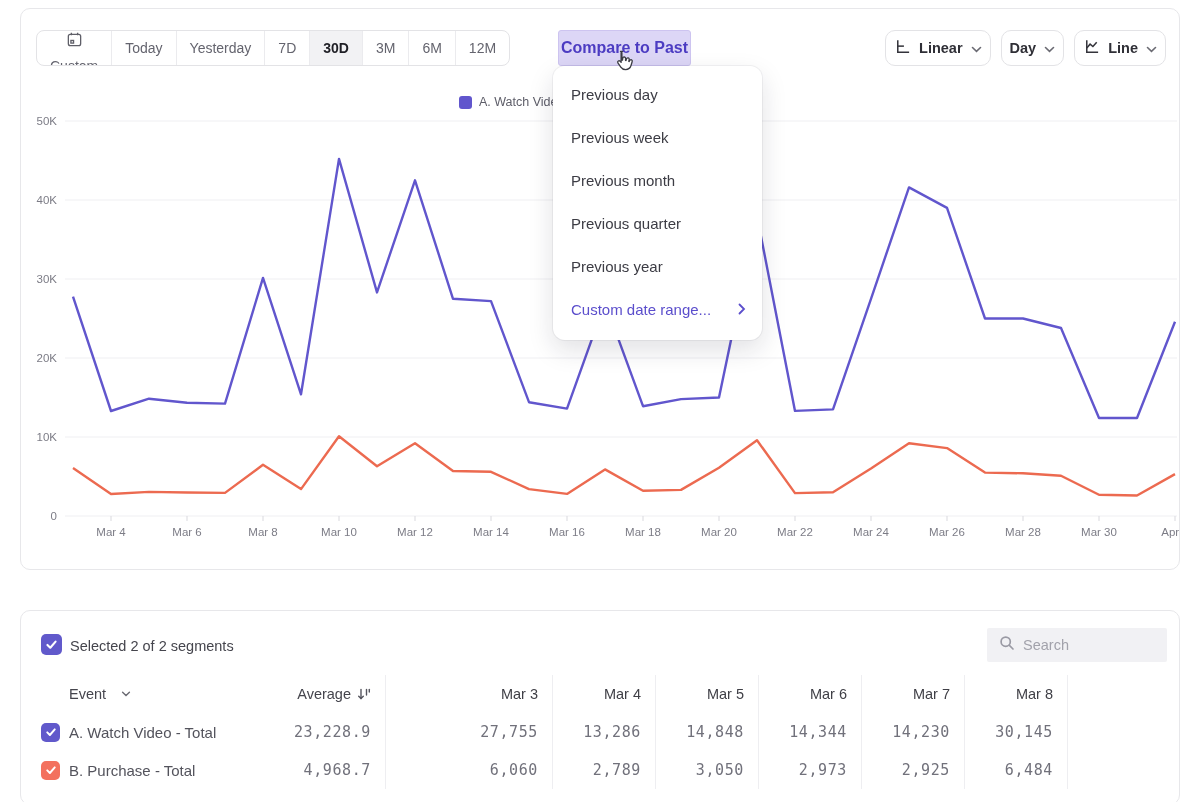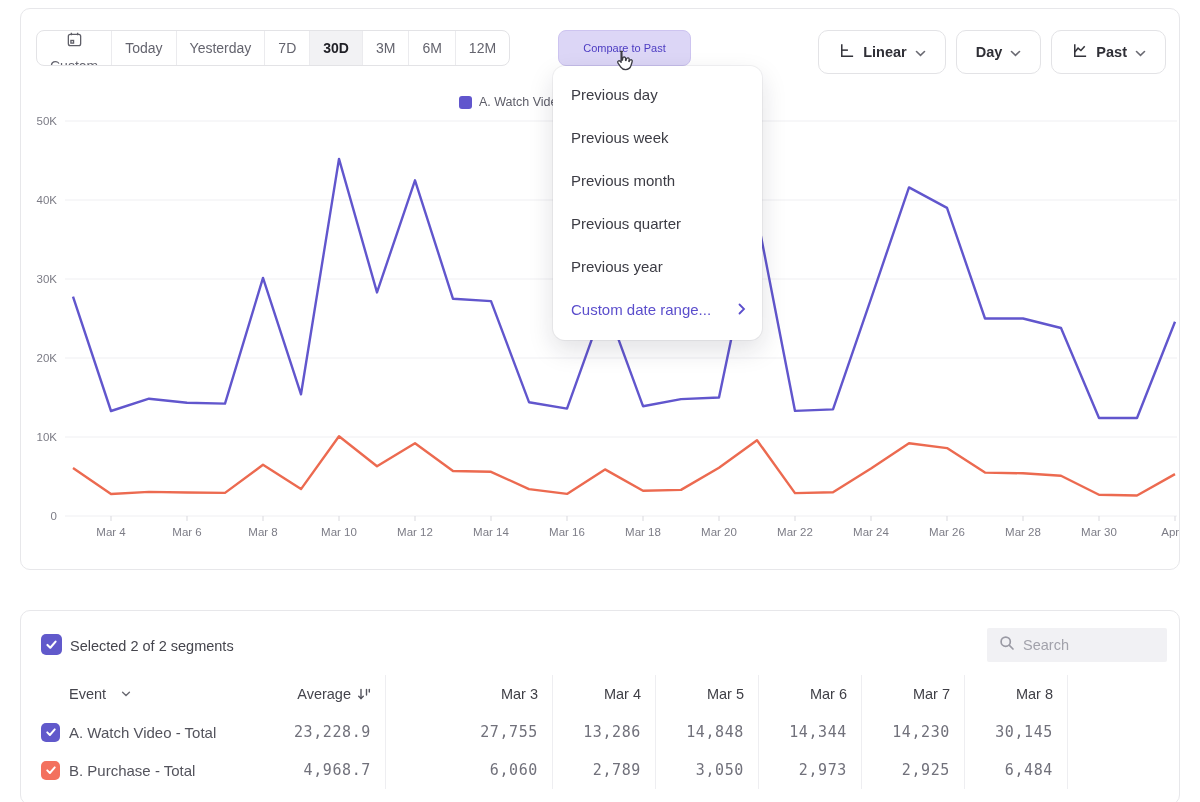--- a/index.html
+++ b/index.html
@@ -9,24 +9,24 @@
   .card { position: absolute; background: #fff; border: 1px solid #e7e7ea; border-radius: 10px; }
   .chart-card { left: 20px; top: 8px; width: 1160px; height: 562px; }
   .table-card { left: 20px; top: 610px; width: 1160px; height: 195px; overflow: hidden; padding-left: 16px; }
 
   
   .range-group { position: absolute; left: 15px; top: 21px; height: 36px; display: inline-flex; align-items: stretch; border: 1px solid #e3e3e6; border-radius: 8px; overflow: hidden; background: #fff; }
   .range-seg { display: flex; align-items: center; gap: 7px; padding: 0 13px; font-size: 14px; color: #64646e; border-left: 1px solid #ebebee; cursor: default; white-space: nowrap; }
   .range-seg:first-child { border-left: none; flex-direction: column; }
   .range-seg.selected { background: #f2f2f4; color: #1f1f25; font-weight: bold; }
 
-  .compare-btn { position: absolute; left: 537px; top: 21px; width: 133px; height: 36px; background: #dcd6f6; border: 1px solid #cdc4f0; border-radius: 8px; color: #4c3cc2; font-size: 11px; font-weight: normal; font-family: inherit; text-align: center; }
+  .compare-btn { position: absolute; left: 537px; top: 21px; width: 133px; height: 36px; background: #dcd6f6; border: 1px solid #cdc4f0; border-radius: 3px; color: #4c3cc2; font-size: 16px; font-weight: bold; font-family: inherit; text-align: center; }
 
   .right-controls { position: absolute; right: 13px; top: 21px; display: flex; gap: 10px; }
-  .ctl-btn { height: 44px; display: inline-flex; align-items: center; gap: 8px; padding: 0 19px; border: 1px solid #e3e3e6; border-radius: 10px; background: #fff; font-size: 14.5px; font-weight: bold; color: #2f2f36; font-family: inherit; }
+  .ctl-btn { height: 36px; display: inline-flex; align-items: center; gap: 8px; padding: 0 8px; border: 1px solid #e3e3e6; border-radius: 10px; background: #fff; font-size: 14.5px; font-weight: bold; color: #2f2f36; font-family: inherit; }
   .ctl-btn svg { flex: 0 0 auto; }
 
   
   .legend { position: absolute; left: 438px; top: 86px; display: flex; align-items: center; gap: 7px; }
   .legend-swatch { width: 13px; height: 13px; border-radius: 3px; background: #6156cd; }
   .legend-label { font-size: 12.5px; color: #5d5d68; }
 
   
   .chart-svg { position: absolute; left: 0; top: 0; }
 
@@ -110,21 +110,21 @@
             </svg>
         </span>
       </button>
       <button class="ctl-btn">
         <span>
           <svg width="17" height="17" viewBox="0 0 18 18" fill="none" stroke="#33333a" stroke-width="1.6">
             <polyline points="4,2.5 4,15 16,15"></polyline>
               <polyline points="4,10.5 7.5,6.5 10.5,9 14.5,4.5"></polyline>
           </svg>
         </span>
-        <span>Past</span>
+        <span>Line</span>
         <span>
           <svg width="11" height="7" viewBox="0 0 11 7" fill="none" stroke="#6a6a72" stroke-width="1.6" stroke-linecap="round">
               <polyline points="1.5,1.5 5.5,5.3 9.5,1.5"></polyline>
             </svg>
         </span>
       </button>
     </div>
 
     <div class="legend">
       <span class="legend-swatch"></span>

